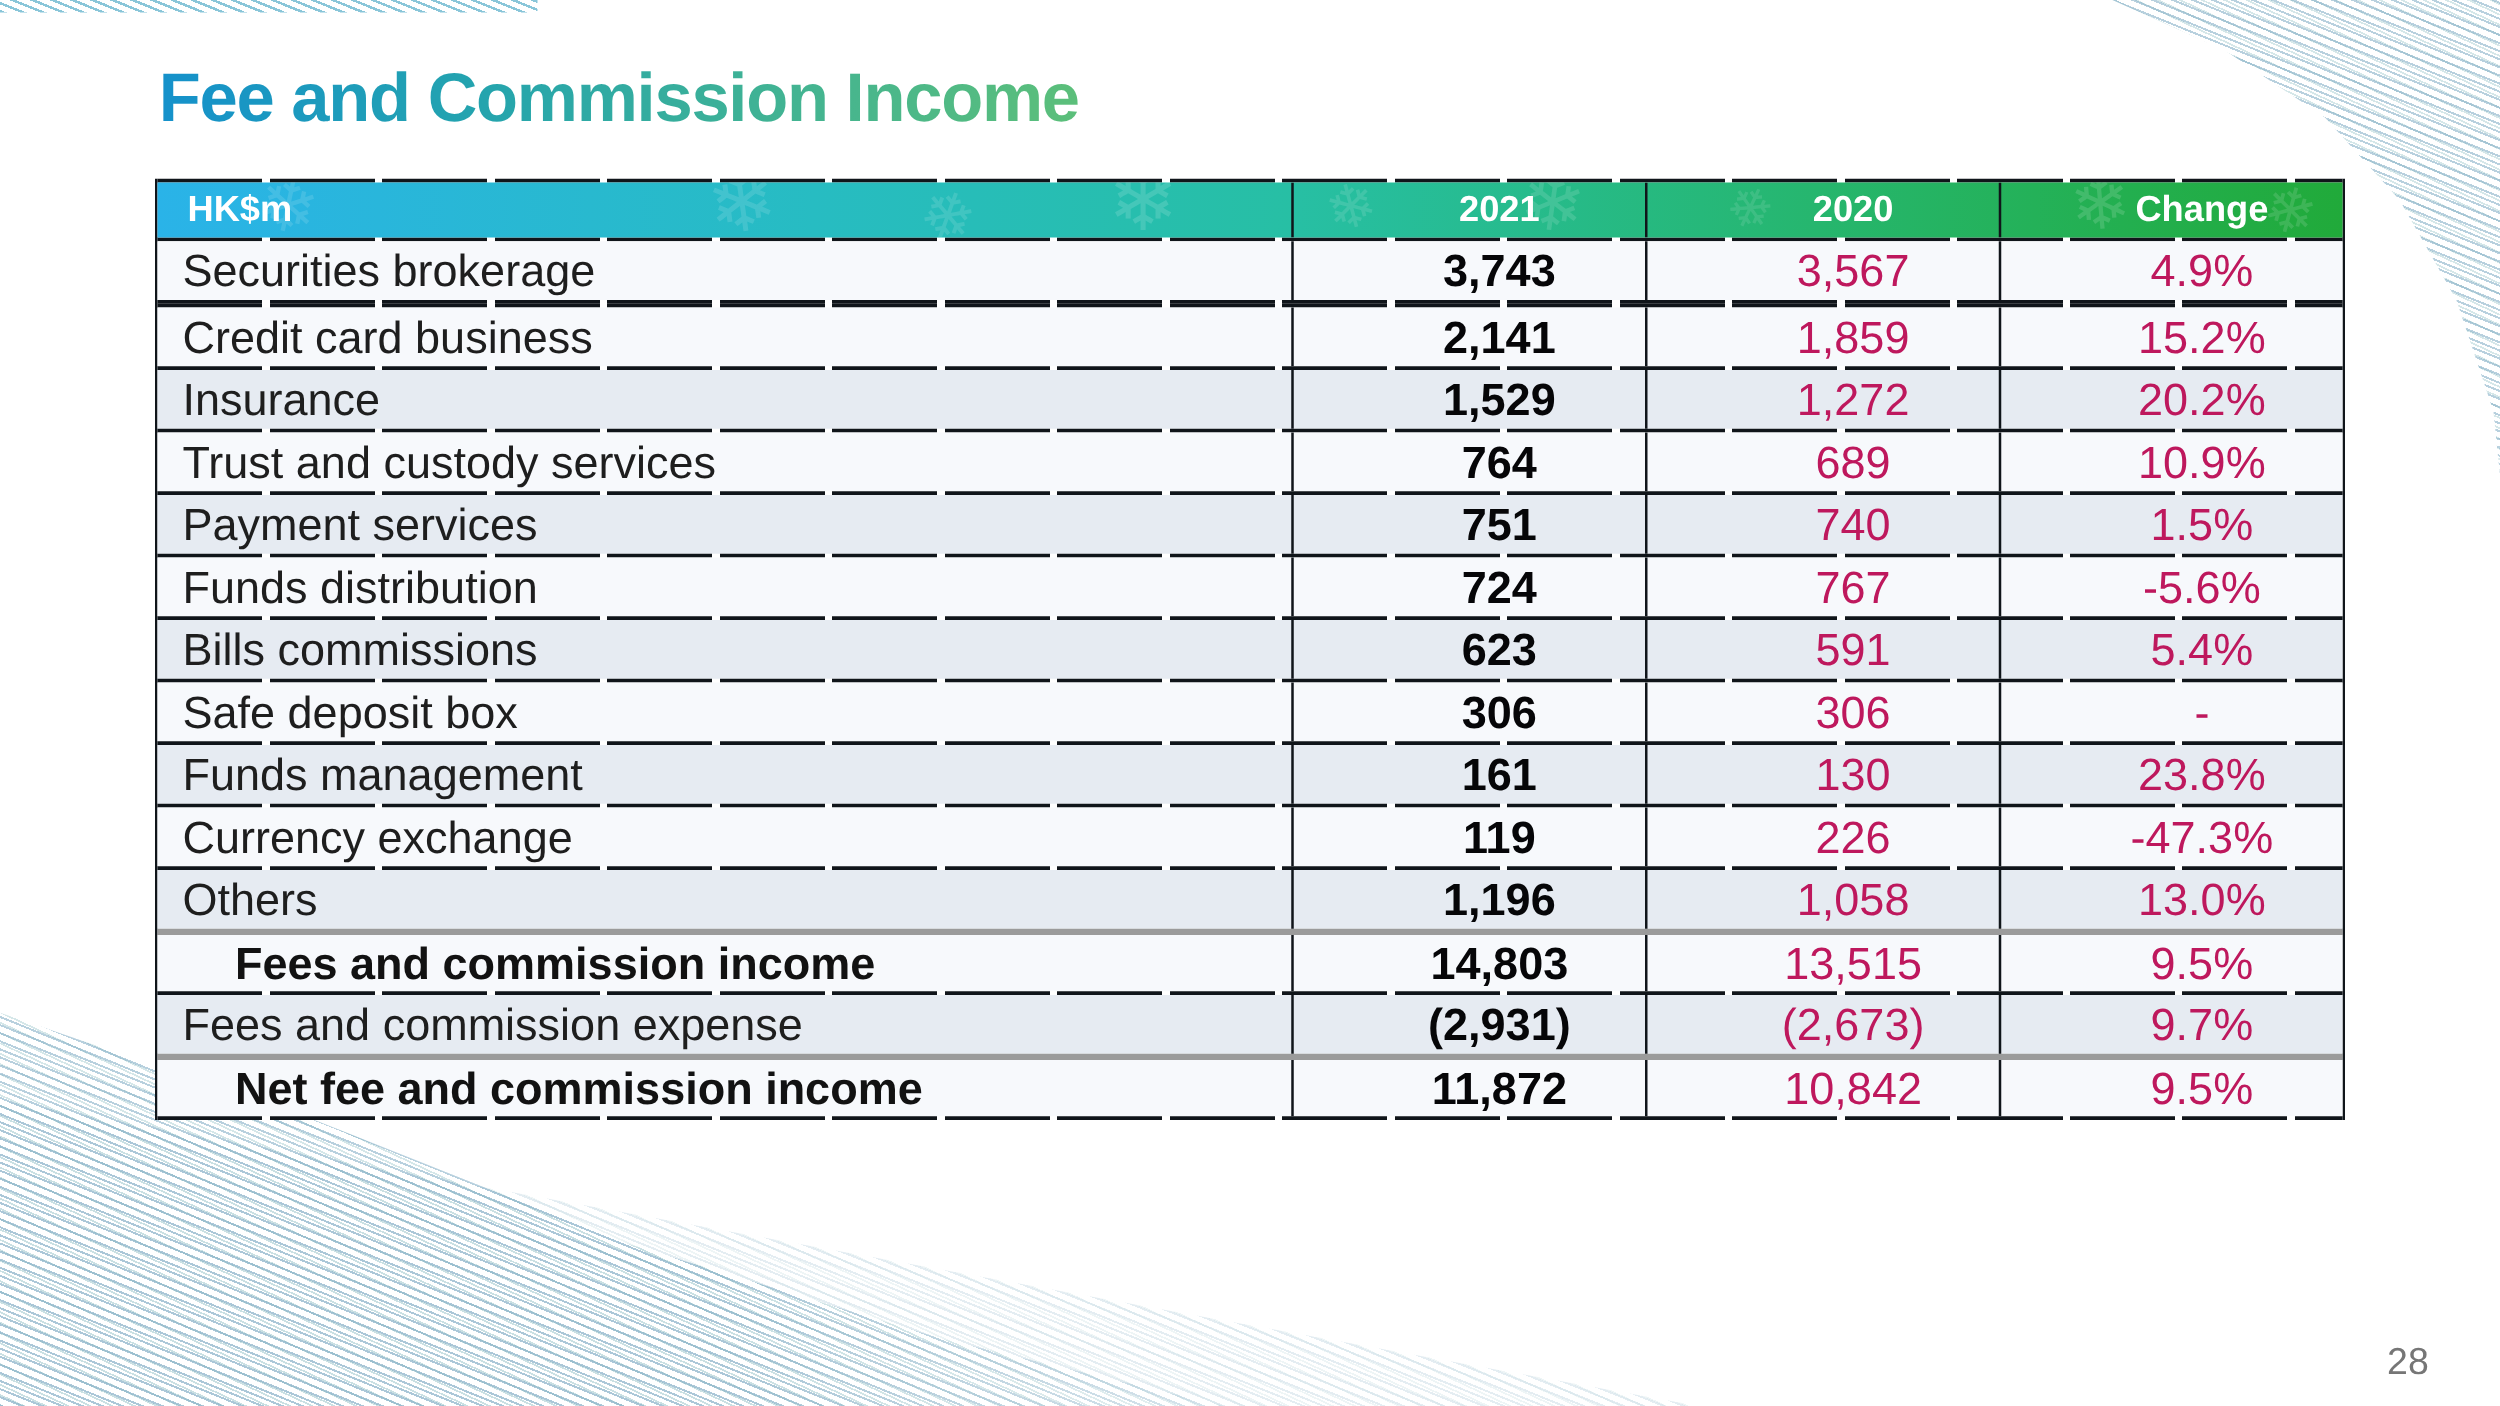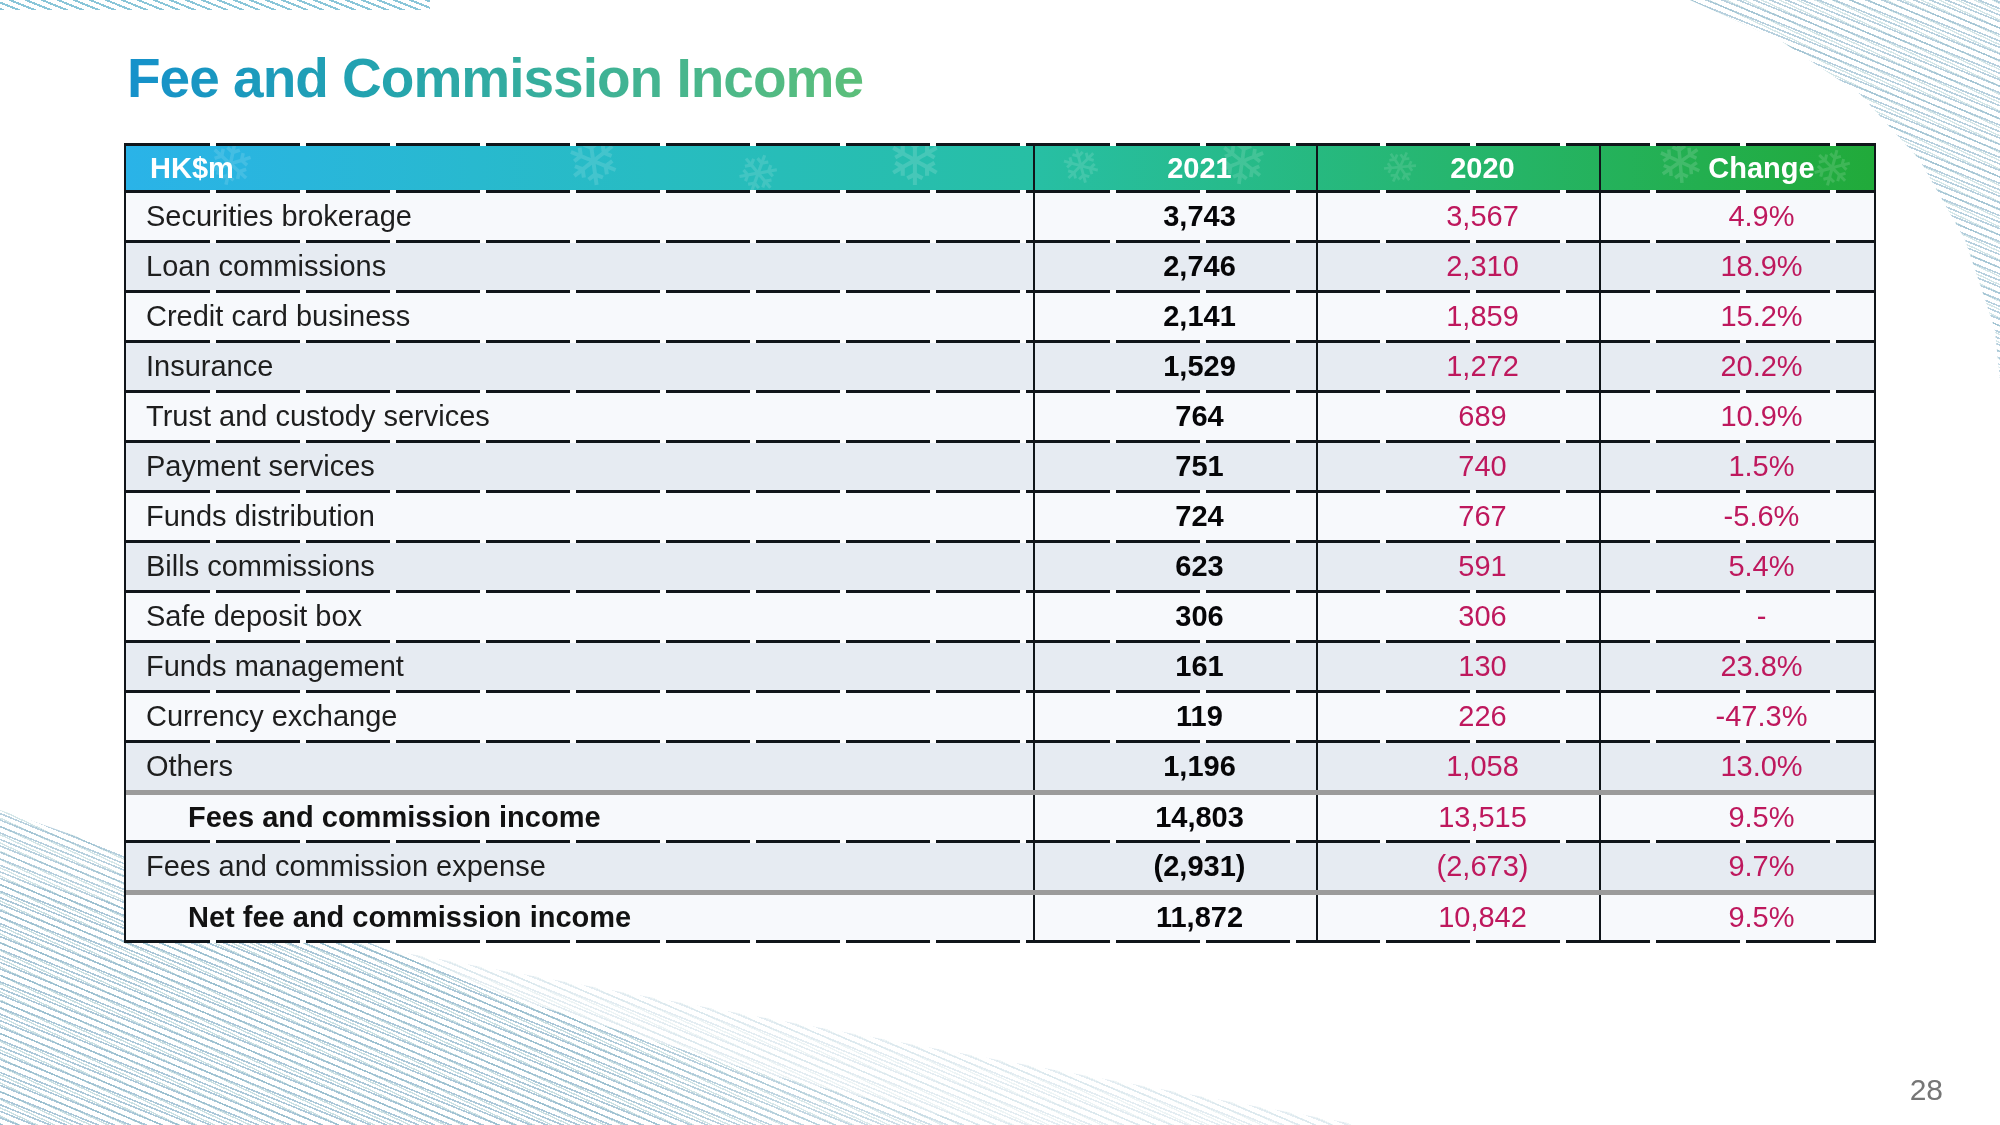--- a/index.html
+++ b/index.html
@@ -72,21 +72,21 @@
   .hcell.first{padding-left:24px;}
   .vline{border-left:2px solid #10151a;padding-left:48px;}
   .snowflake{
     position:absolute;z-index:1;color:#ffffff;
     font-family:"DejaVu Sans",sans-serif;line-height:1;pointer-events:none;
   }
   .trow{height:47px;}
   .trow.short{height:45px;}
   .trow.light{background:#f7f9fc;}
   .trow.alt{background:#e6ebf2;}
-  .cell{display:flex;align-items:center;font-size:29px;}
+  .cell{display:flex;align-items:center;font-size:36px;}
   .c-label{padding-left:20px;color:#1e1e1e;}
   .c-2021{justify-content:center;font-weight:bold;color:#060608;}
   .c-2020,.c-change{justify-content:center;color:#be185d;}
   .trow.emph .c-label{font-weight:bold;color:#121212;margin-left:42px;}
 
   
   .page-number{
     position:absolute;right:57px;bottom:18px;
     font-size:30px;color:#767676;
   }
@@ -122,26 +122,20 @@
       </div>
     <div id="table-body">
         <div class="sep"></div>
         <div class="trow grid-row light">
           <div class="cell c-label">Securities brokerage</div>
           <div class="cell c-2021 vline">3,743</div>
           <div class="cell c-2020 vline">3,567</div>
           <div class="cell c-change vline">4.9%</div>
         </div>
         <div class="sep"></div>
-        <div class="trow grid-row alt">
-          <div class="cell c-label">Loan commissions</div>
-          <div class="cell c-2021 vline">2,746</div>
-          <div class="cell c-2020 vline">2,310</div>
-          <div class="cell c-change vline">18.9%</div>
-        </div>
         <div class="sep"></div>
         <div class="trow grid-row light">
           <div class="cell c-label">Credit card business</div>
           <div class="cell c-2021 vline">2,141</div>
           <div class="cell c-2020 vline">1,859</div>
           <div class="cell c-change vline">15.2%</div>
         </div>
         <div class="sep"></div>
         <div class="trow grid-row alt">
           <div class="cell c-label">Insurance</div>

